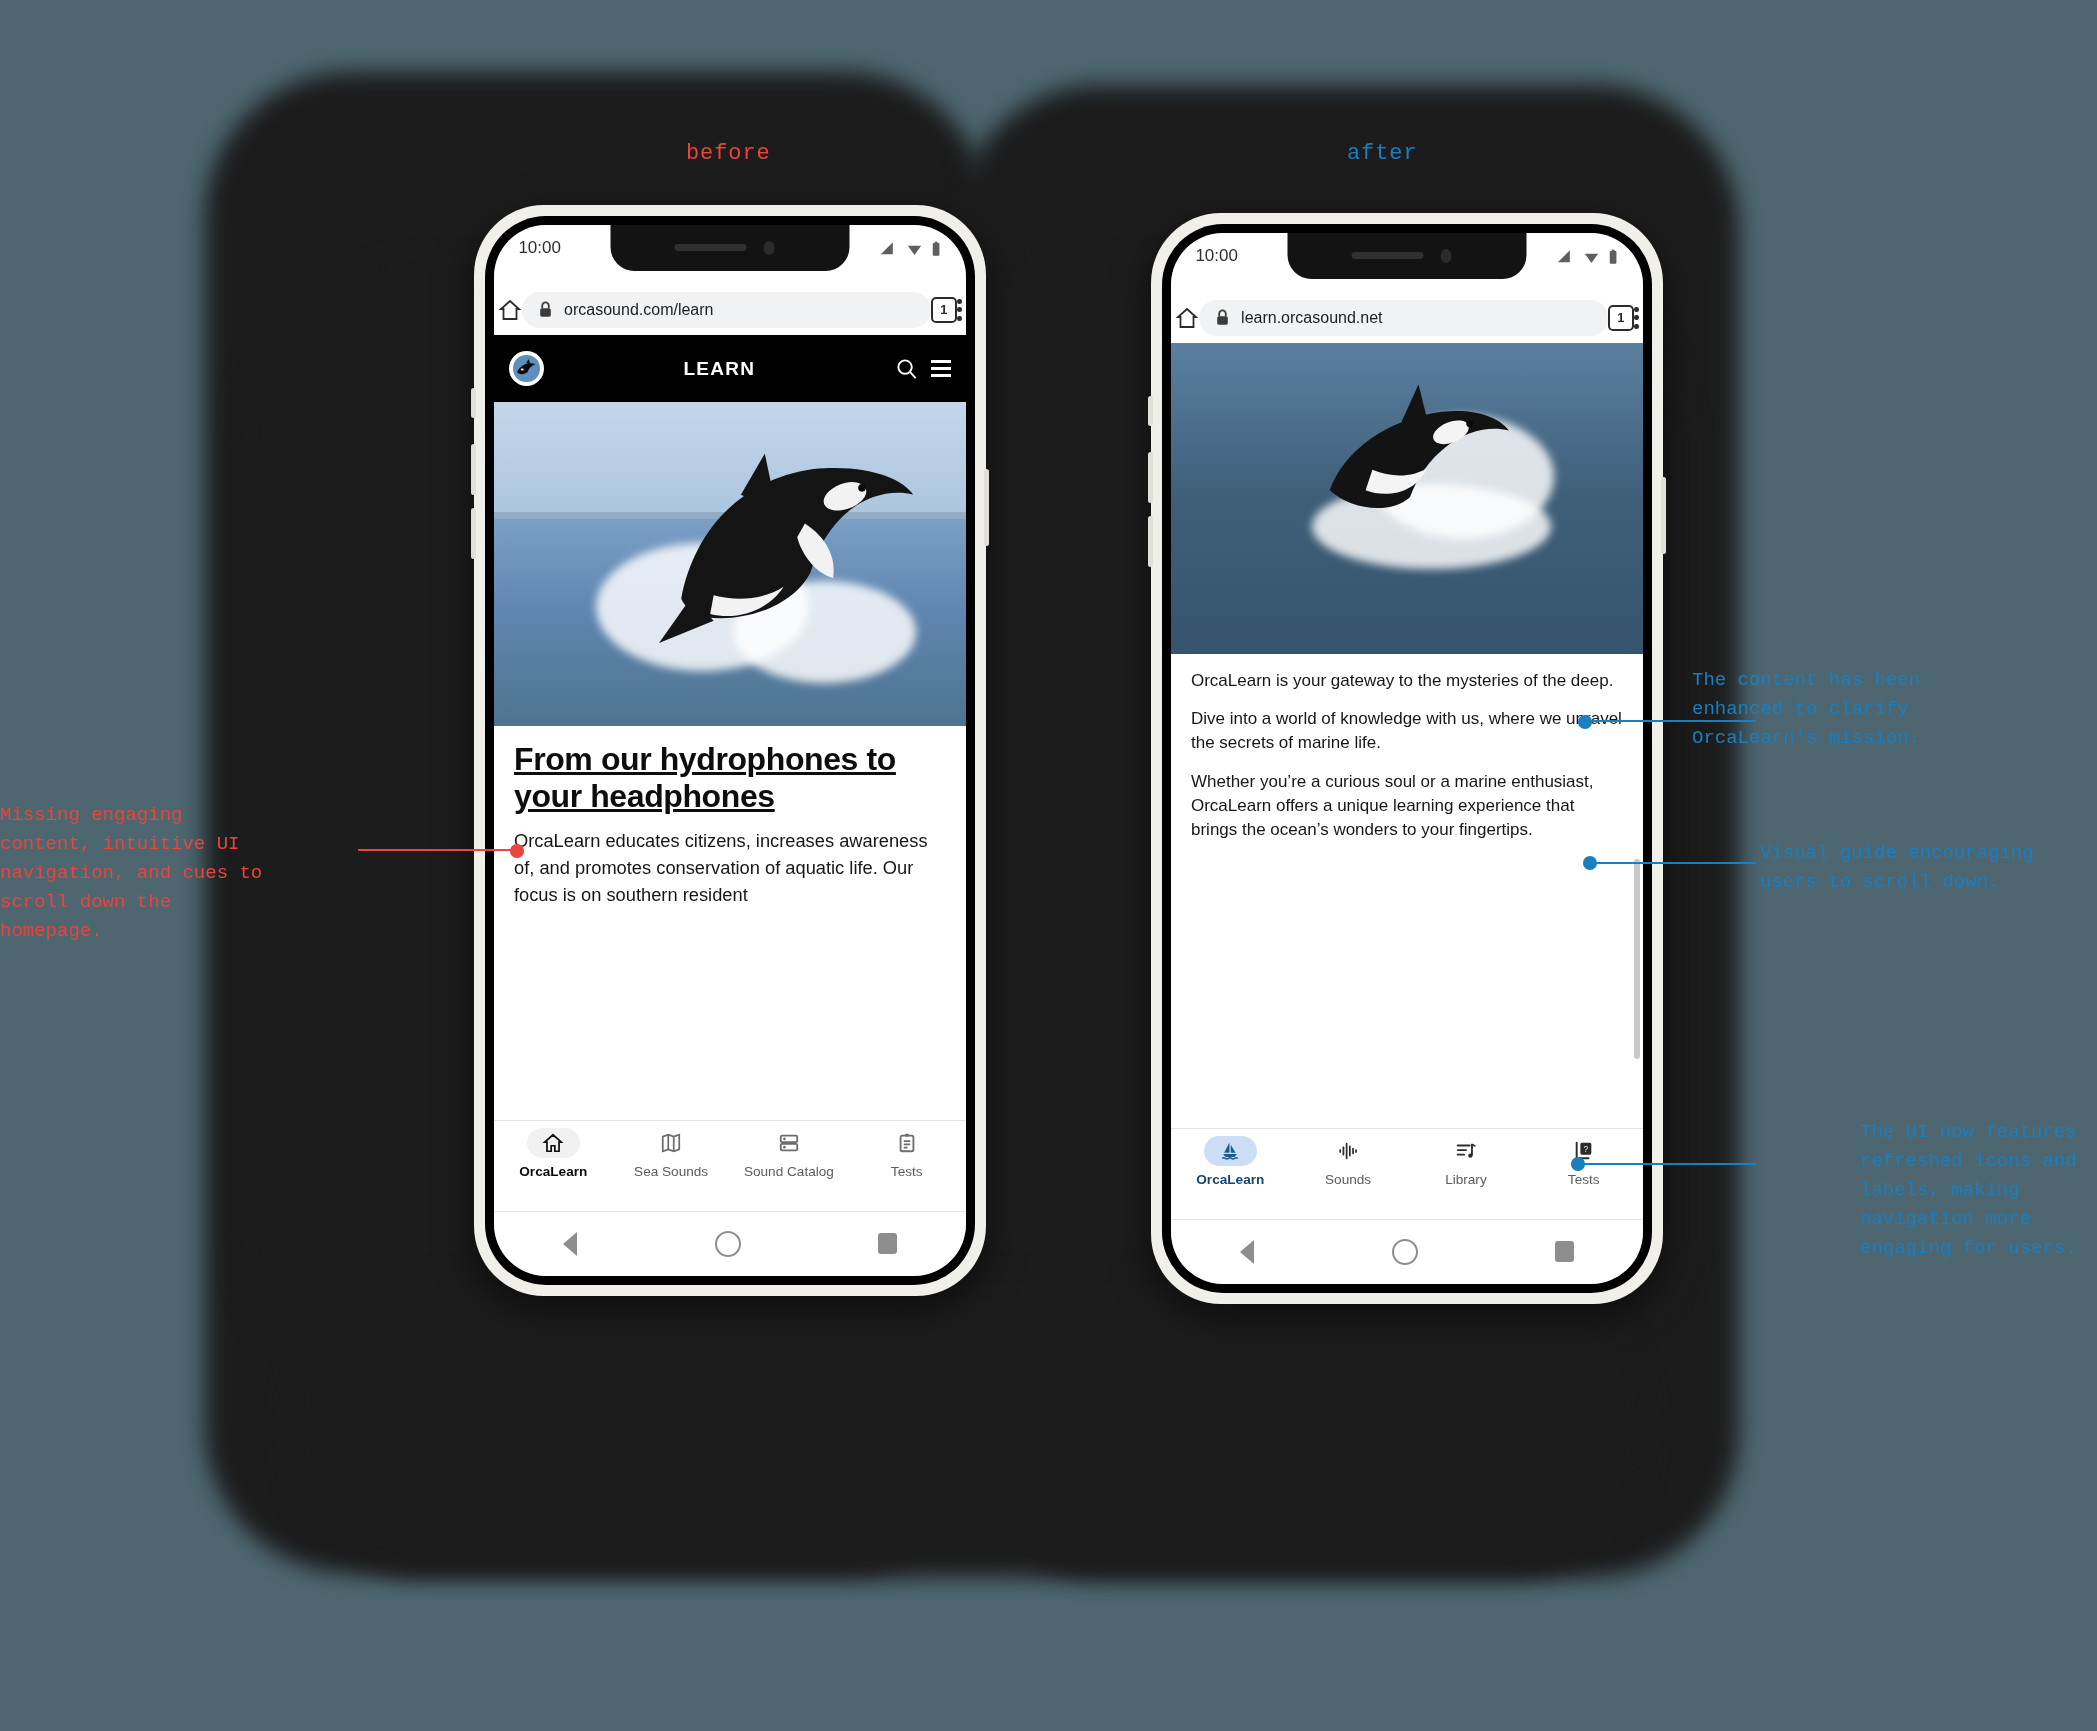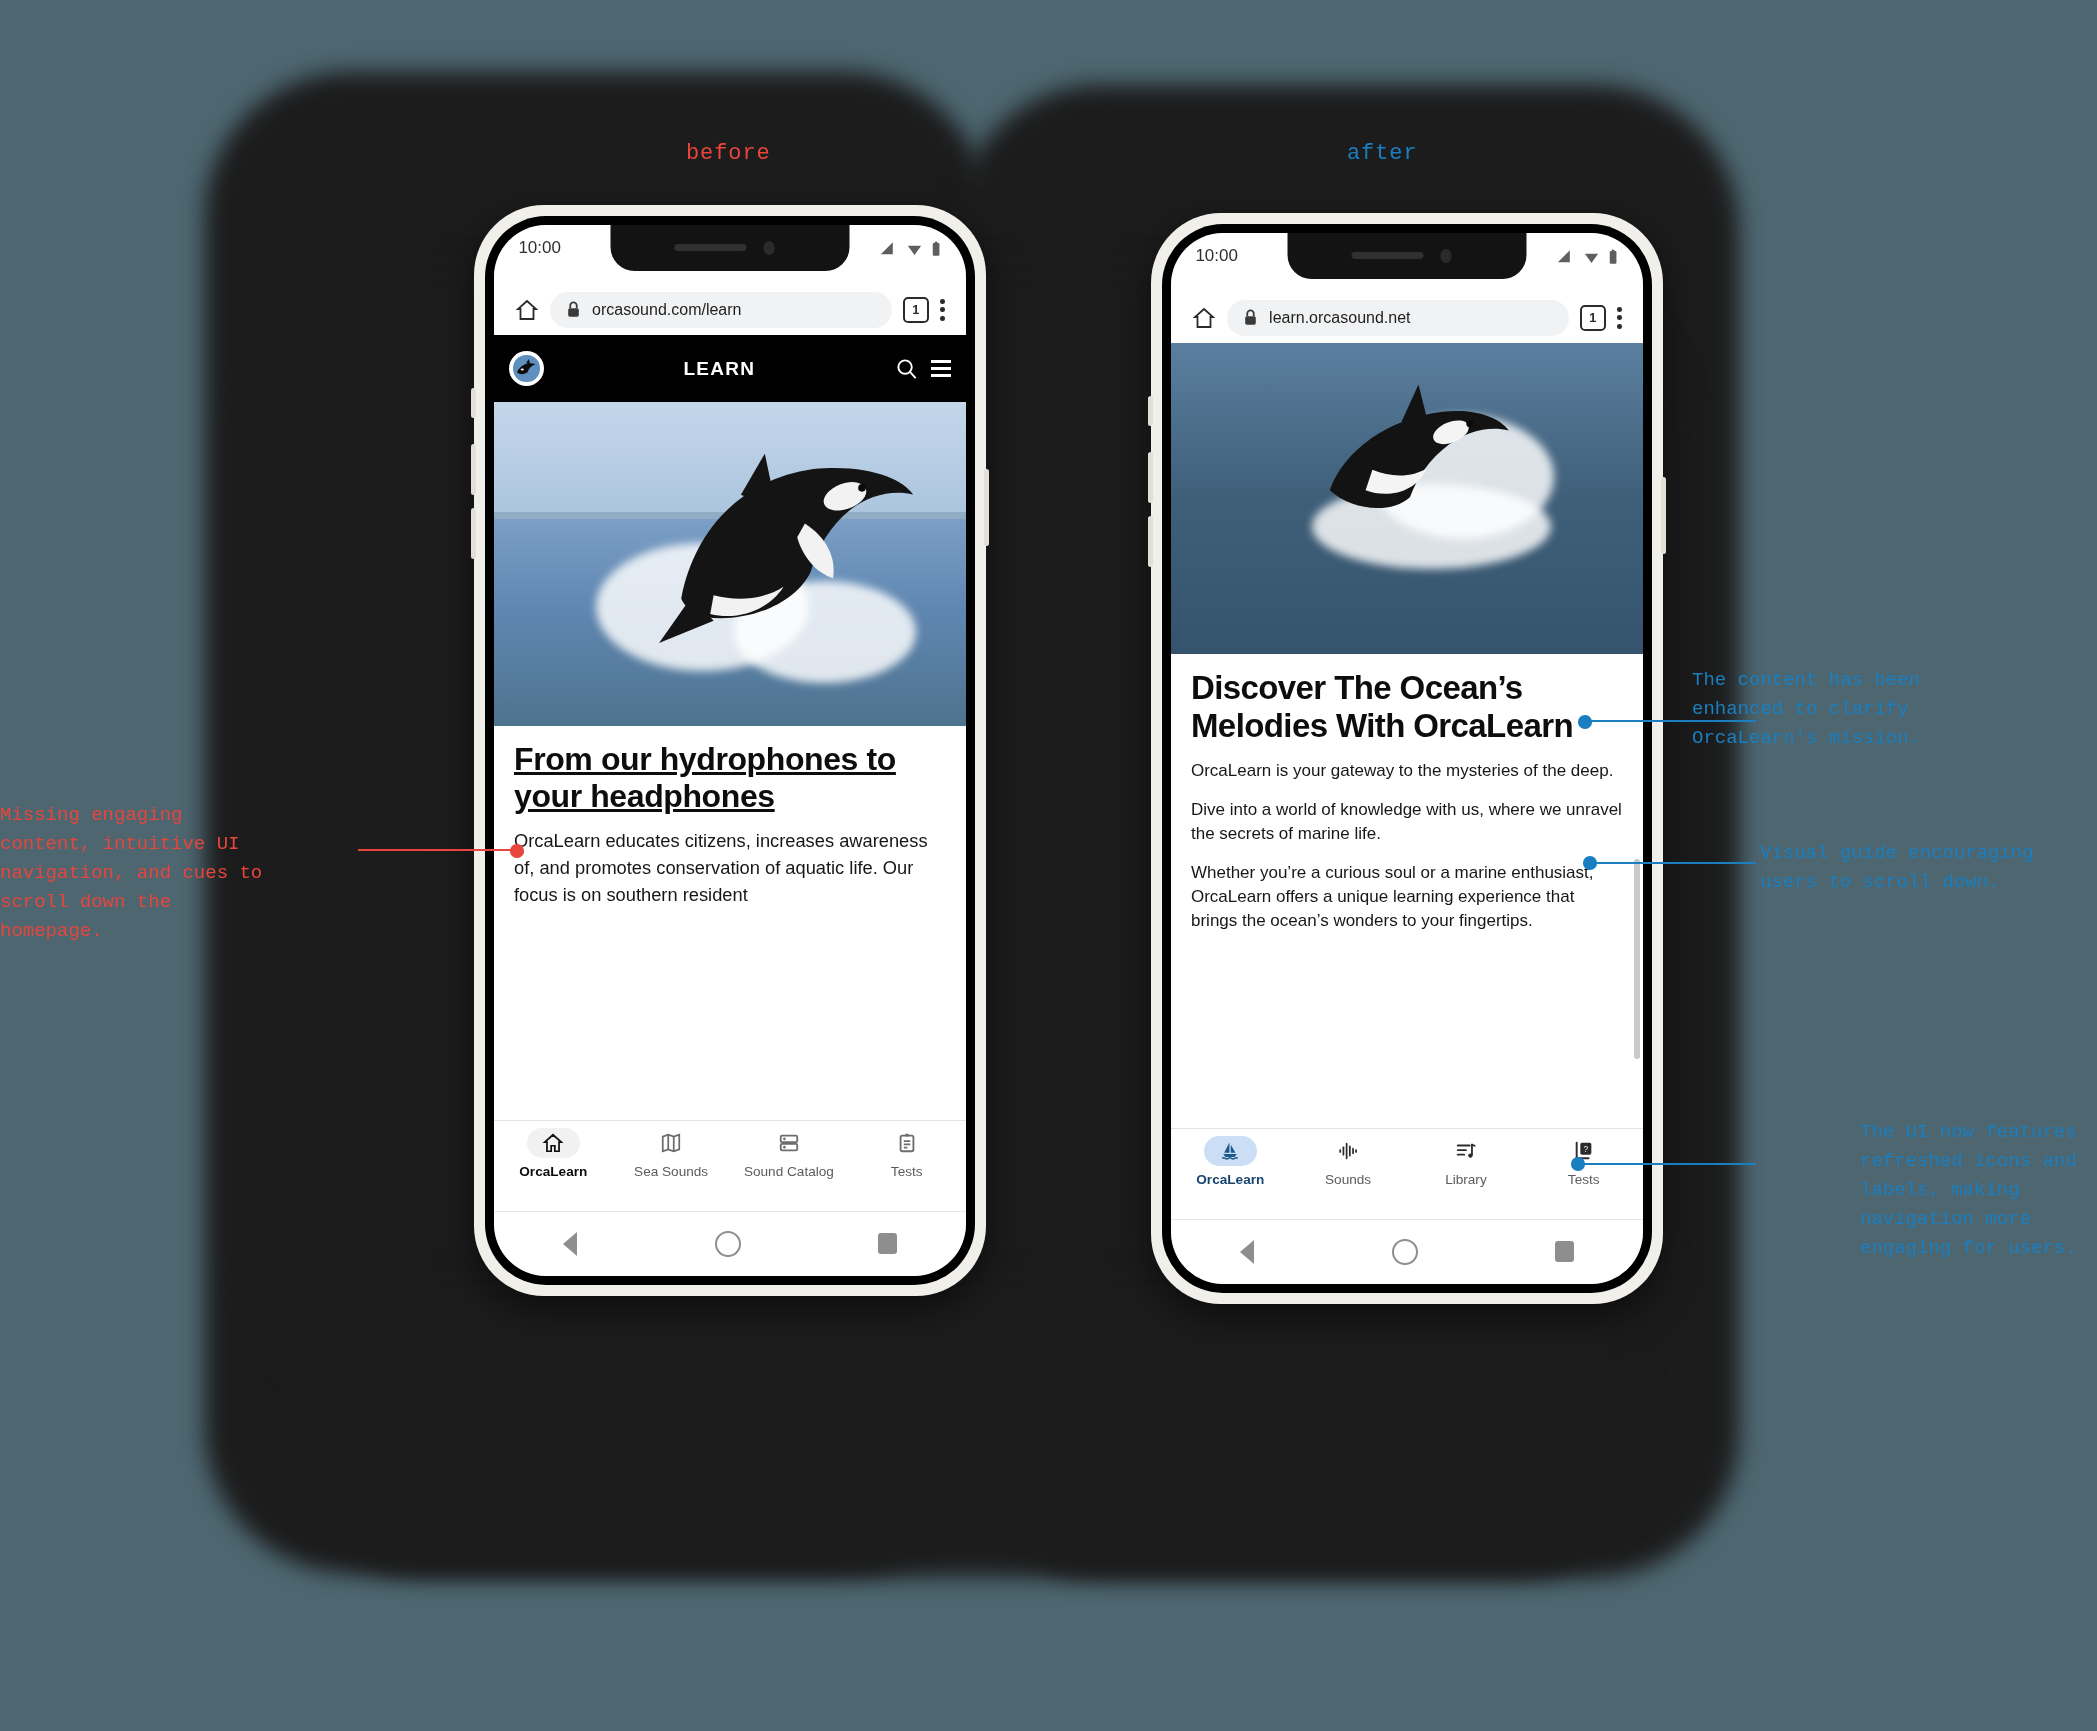--- a/index.html
+++ b/index.html
@@ -74,21 +74,21 @@
     height:46px;display:flex;align-items:flex-start;
     justify-content:space-between;padding:12.8px 24px 0 24px;
     background:#fff;flex:0 0 auto;
   }
   .status-time{font-size:17px;color:#2f2f2f;font-weight:400;}
   .status-icons{display:flex;gap:7.7px;align-items:center;margin-top:2.6px;}
 
   
   .browserbar{
     height:51px;display:flex;align-items:center;
-    padding:0 21px;gap:11px;background:#fff;flex:0 0 auto;
+    padding:0 4px;background:#fff;flex:0 0 auto;
   }
   .omnibox{
     flex:1;height:36px;background:#f1f2f3;border-radius:18px;
     display:flex;align-items:center;padding:0 14.5px;gap:10.2px;
     overflow:hidden;
   }
   .omnibox-url{font-size:16px;color:#1e1e1e;white-space:nowrap;}
   .tabcount{
     width:22px;height:22px;border:2.1px solid #2b2b2b;border-radius:5.1px;
     display:flex;align-items:center;justify-content:center;
@@ -410,21 +410,20 @@
         <svg class="orca" style="left:128px;top:25.6px;width:239px;height:171px;" viewBox="0 0 280 200">
           <path d="M36 142 C52 96 104 58 168 50 C206 46 234 56 246 72 C224 66 198 72 176 88 C152 106 138 128 130 150 C108 170 62 166 36 142 Z" fill="#131313"></path>
           <path d="M120 62 L140 18 L154 74 Z" fill="#131313"></path>
           <ellipse cx="178" cy="74" rx="22" ry="12" transform="rotate(-22 178 74)" fill="#f4f4f4"></ellipse>
           <path d="M86 118 C110 128 134 126 150 116 C138 144 104 152 78 142 Z" fill="#f4f4f4"></path>
           <circle cx="200" cy="64" r="4" fill="#0a0a0a"></circle>
         </svg>
       </div>
 
       <div class="article">
-        <div class="h1-right">Discover The Ocean’s Melodies With OrcaLearn</div>
         <div class="p-right">OrcaLearn is your gateway to the mysteries of the deep.</div>
         <div class="p-right">Dive into a world of knowledge with us, where we unravel the secrets of marine life.</div>
         <div class="p-right">Whether you’re a curious soul or a marine enthusiast, OrcaLearn offers a unique learning experience that brings the ocean’s wonders to your fingertips.</div>
         <div class="scrollbar"></div>
       </div>
 
       <div class="appnav">
         <div class="navitem">
           <div class="navpill on-right">
             <svg width="22" height="22" viewBox="0 0 24 24">

